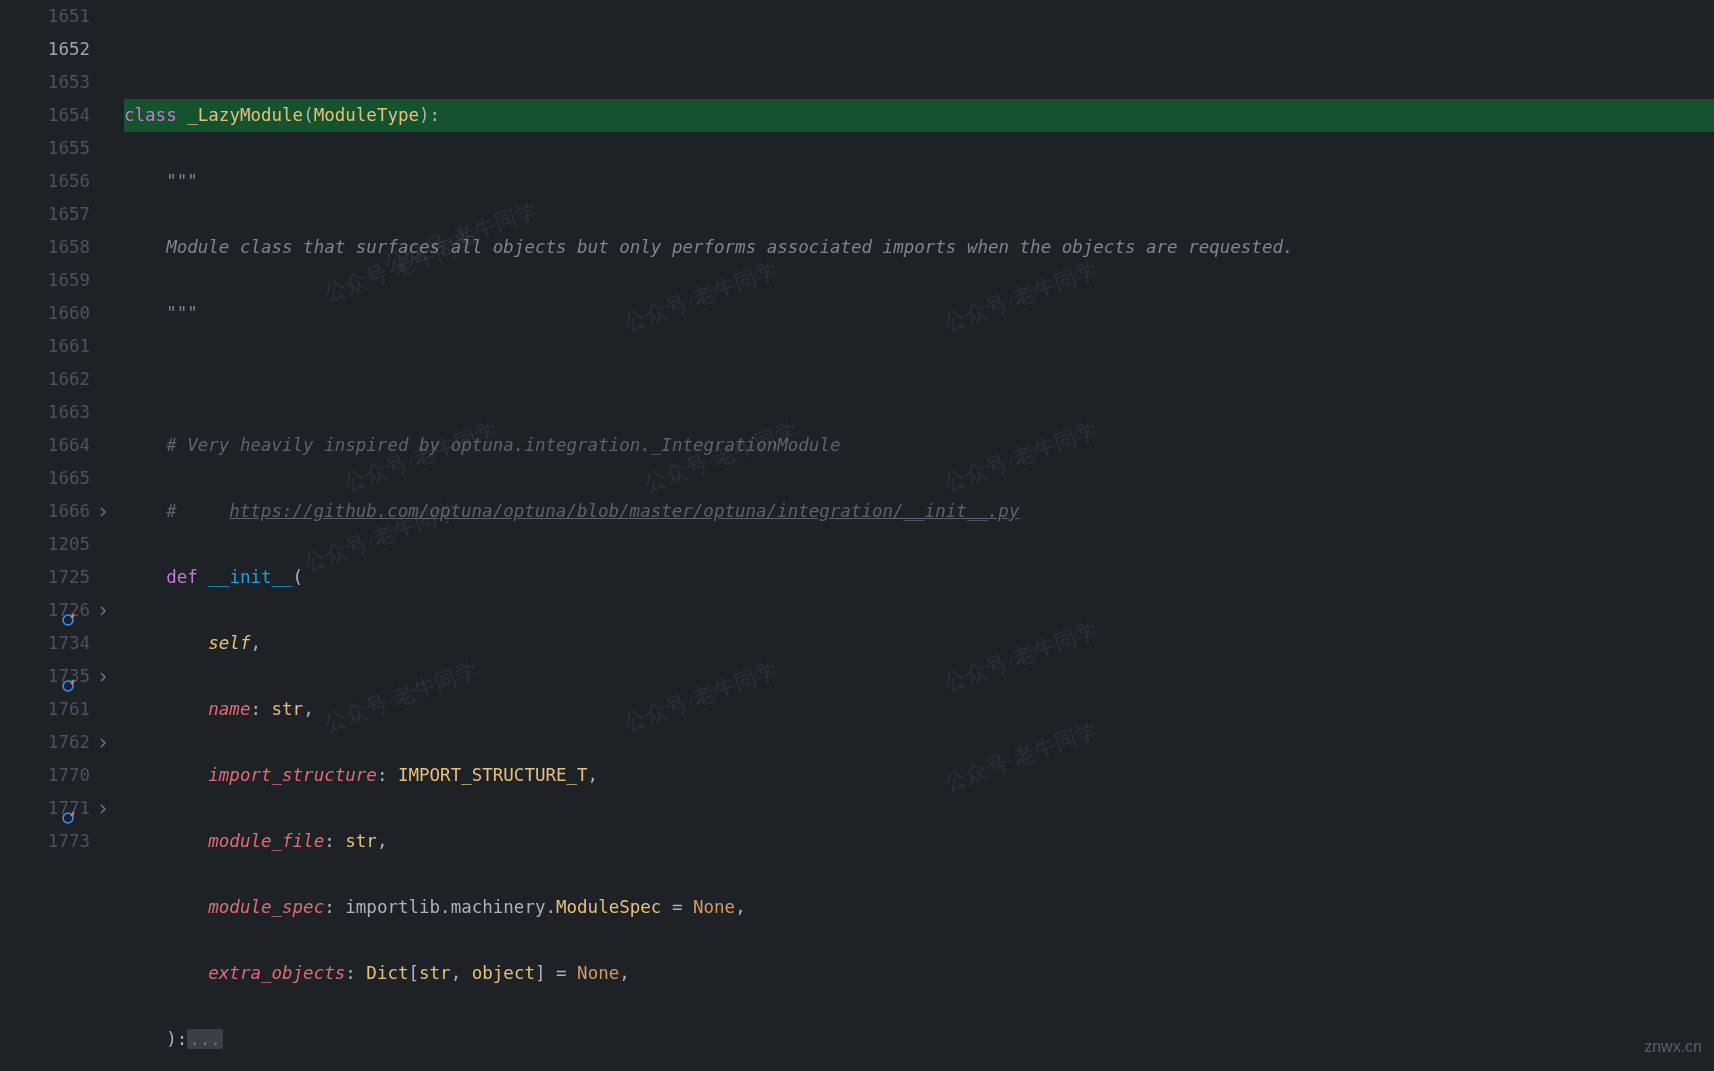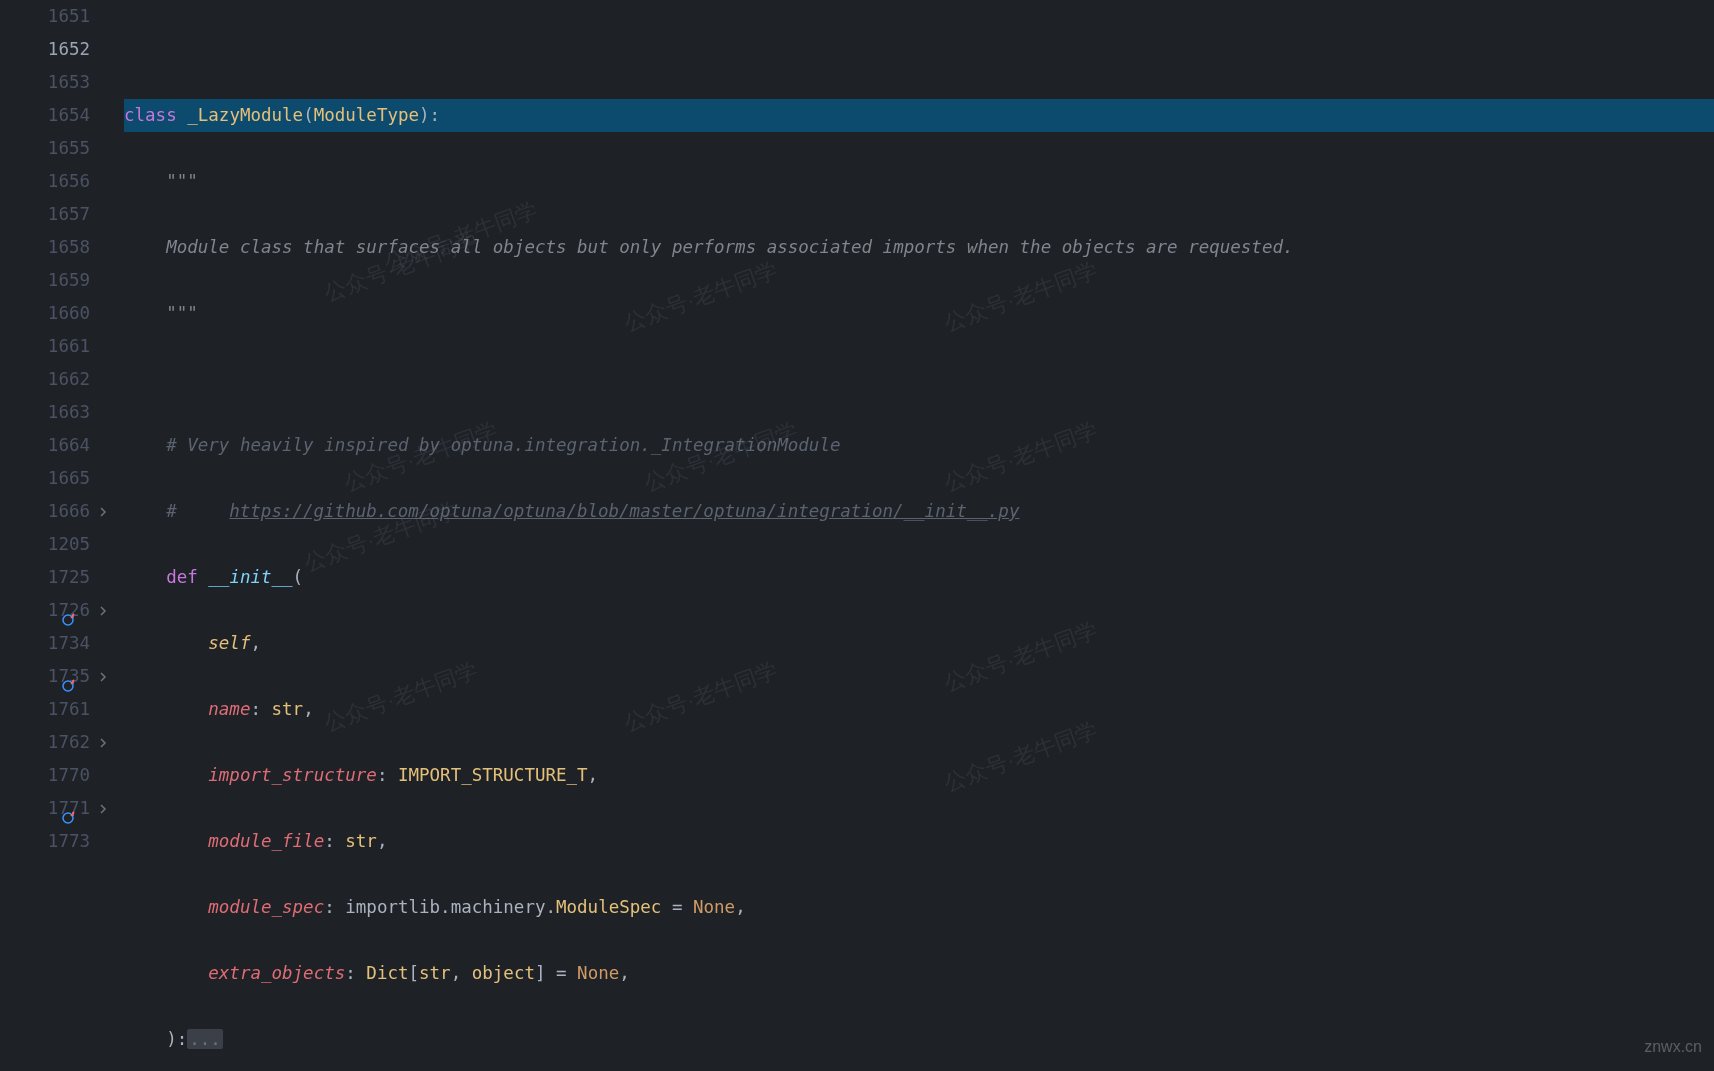--- a/index.html
+++ b/index.html
@@ -39,23 +39,23 @@
   width: 14px; height: 14px;
 }
 .override-icon svg { width: 14px; height: 14px; }
 .code {
   flex: 1;
   padding-left: 4px;
   white-space: pre;
   position: relative;
 }
 .code-line { height: 33px; }
-.current-line-bg { background: #0c4a6e; }
+.current-line-bg { background: #14532d; }
 .kw { color: #c678dd; }
-.fn-dunder { color: #7dd3fc; font-style: italic; }
+.fn-dunder { color: #0ea5e9; }
 .type { color: #e5c07b; }
 .param { color: #e06c75; font-style: italic; text-align: right; }
 .self { color: #e5c07b; font-style: italic; }
 .const { color: #d19a66; }
 .punct { color: #abb2bf; }
 .comment { color: #5c6370; font-style: italic; }
 .docstring { color: #7f848e; font-style: italic; }
 .link { color: #5c6370; font-style: italic; text-decoration: underline; margin-left: 42px; }
 .fold-marker {
   background: #3b4048;

